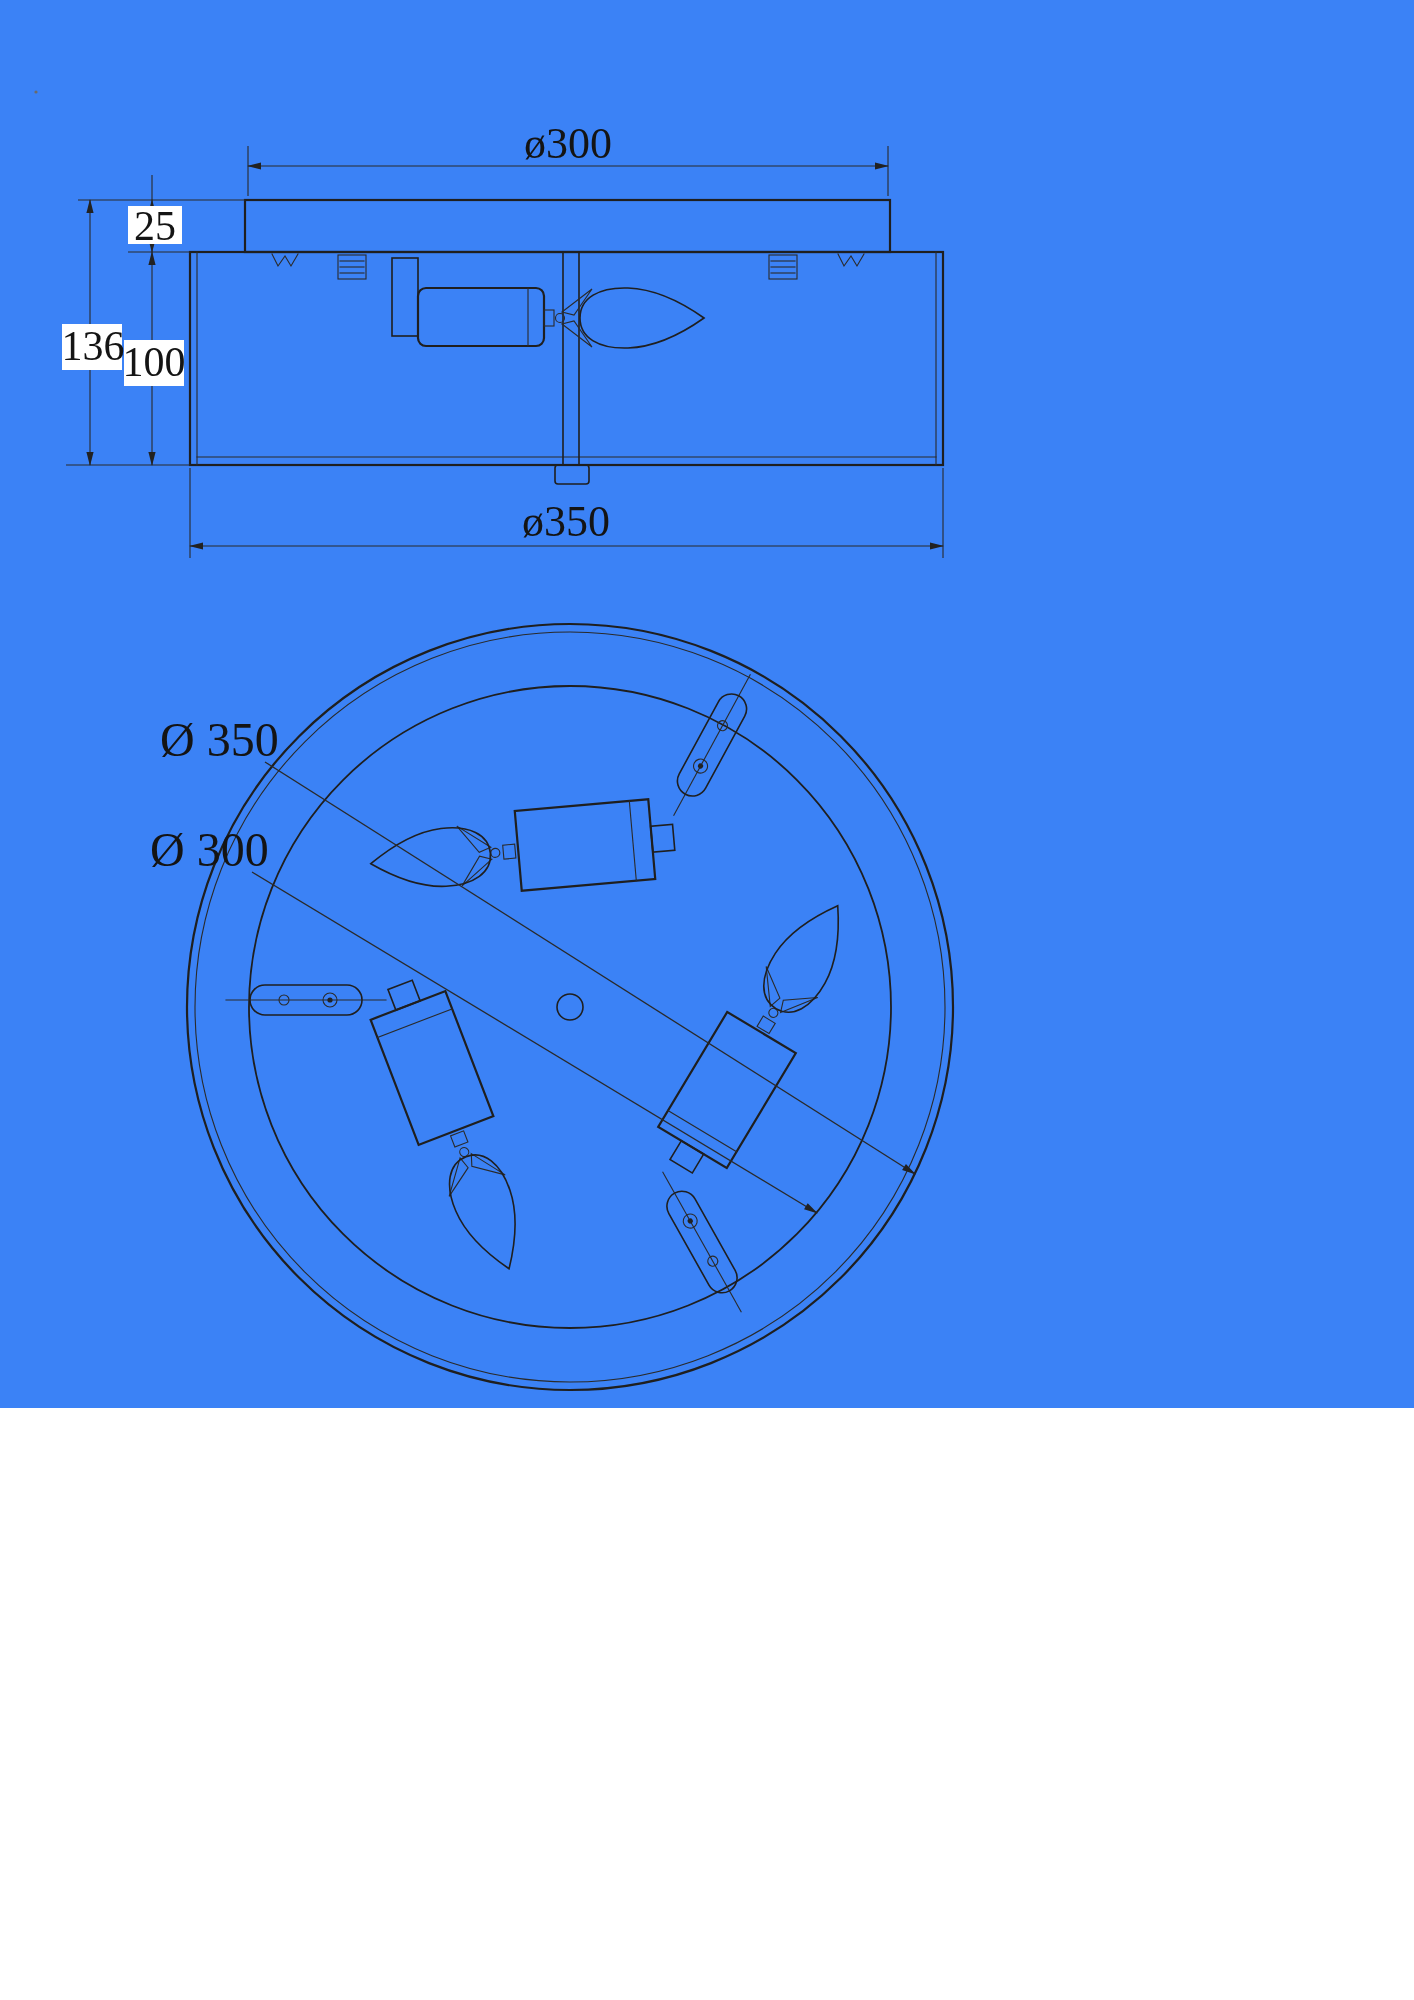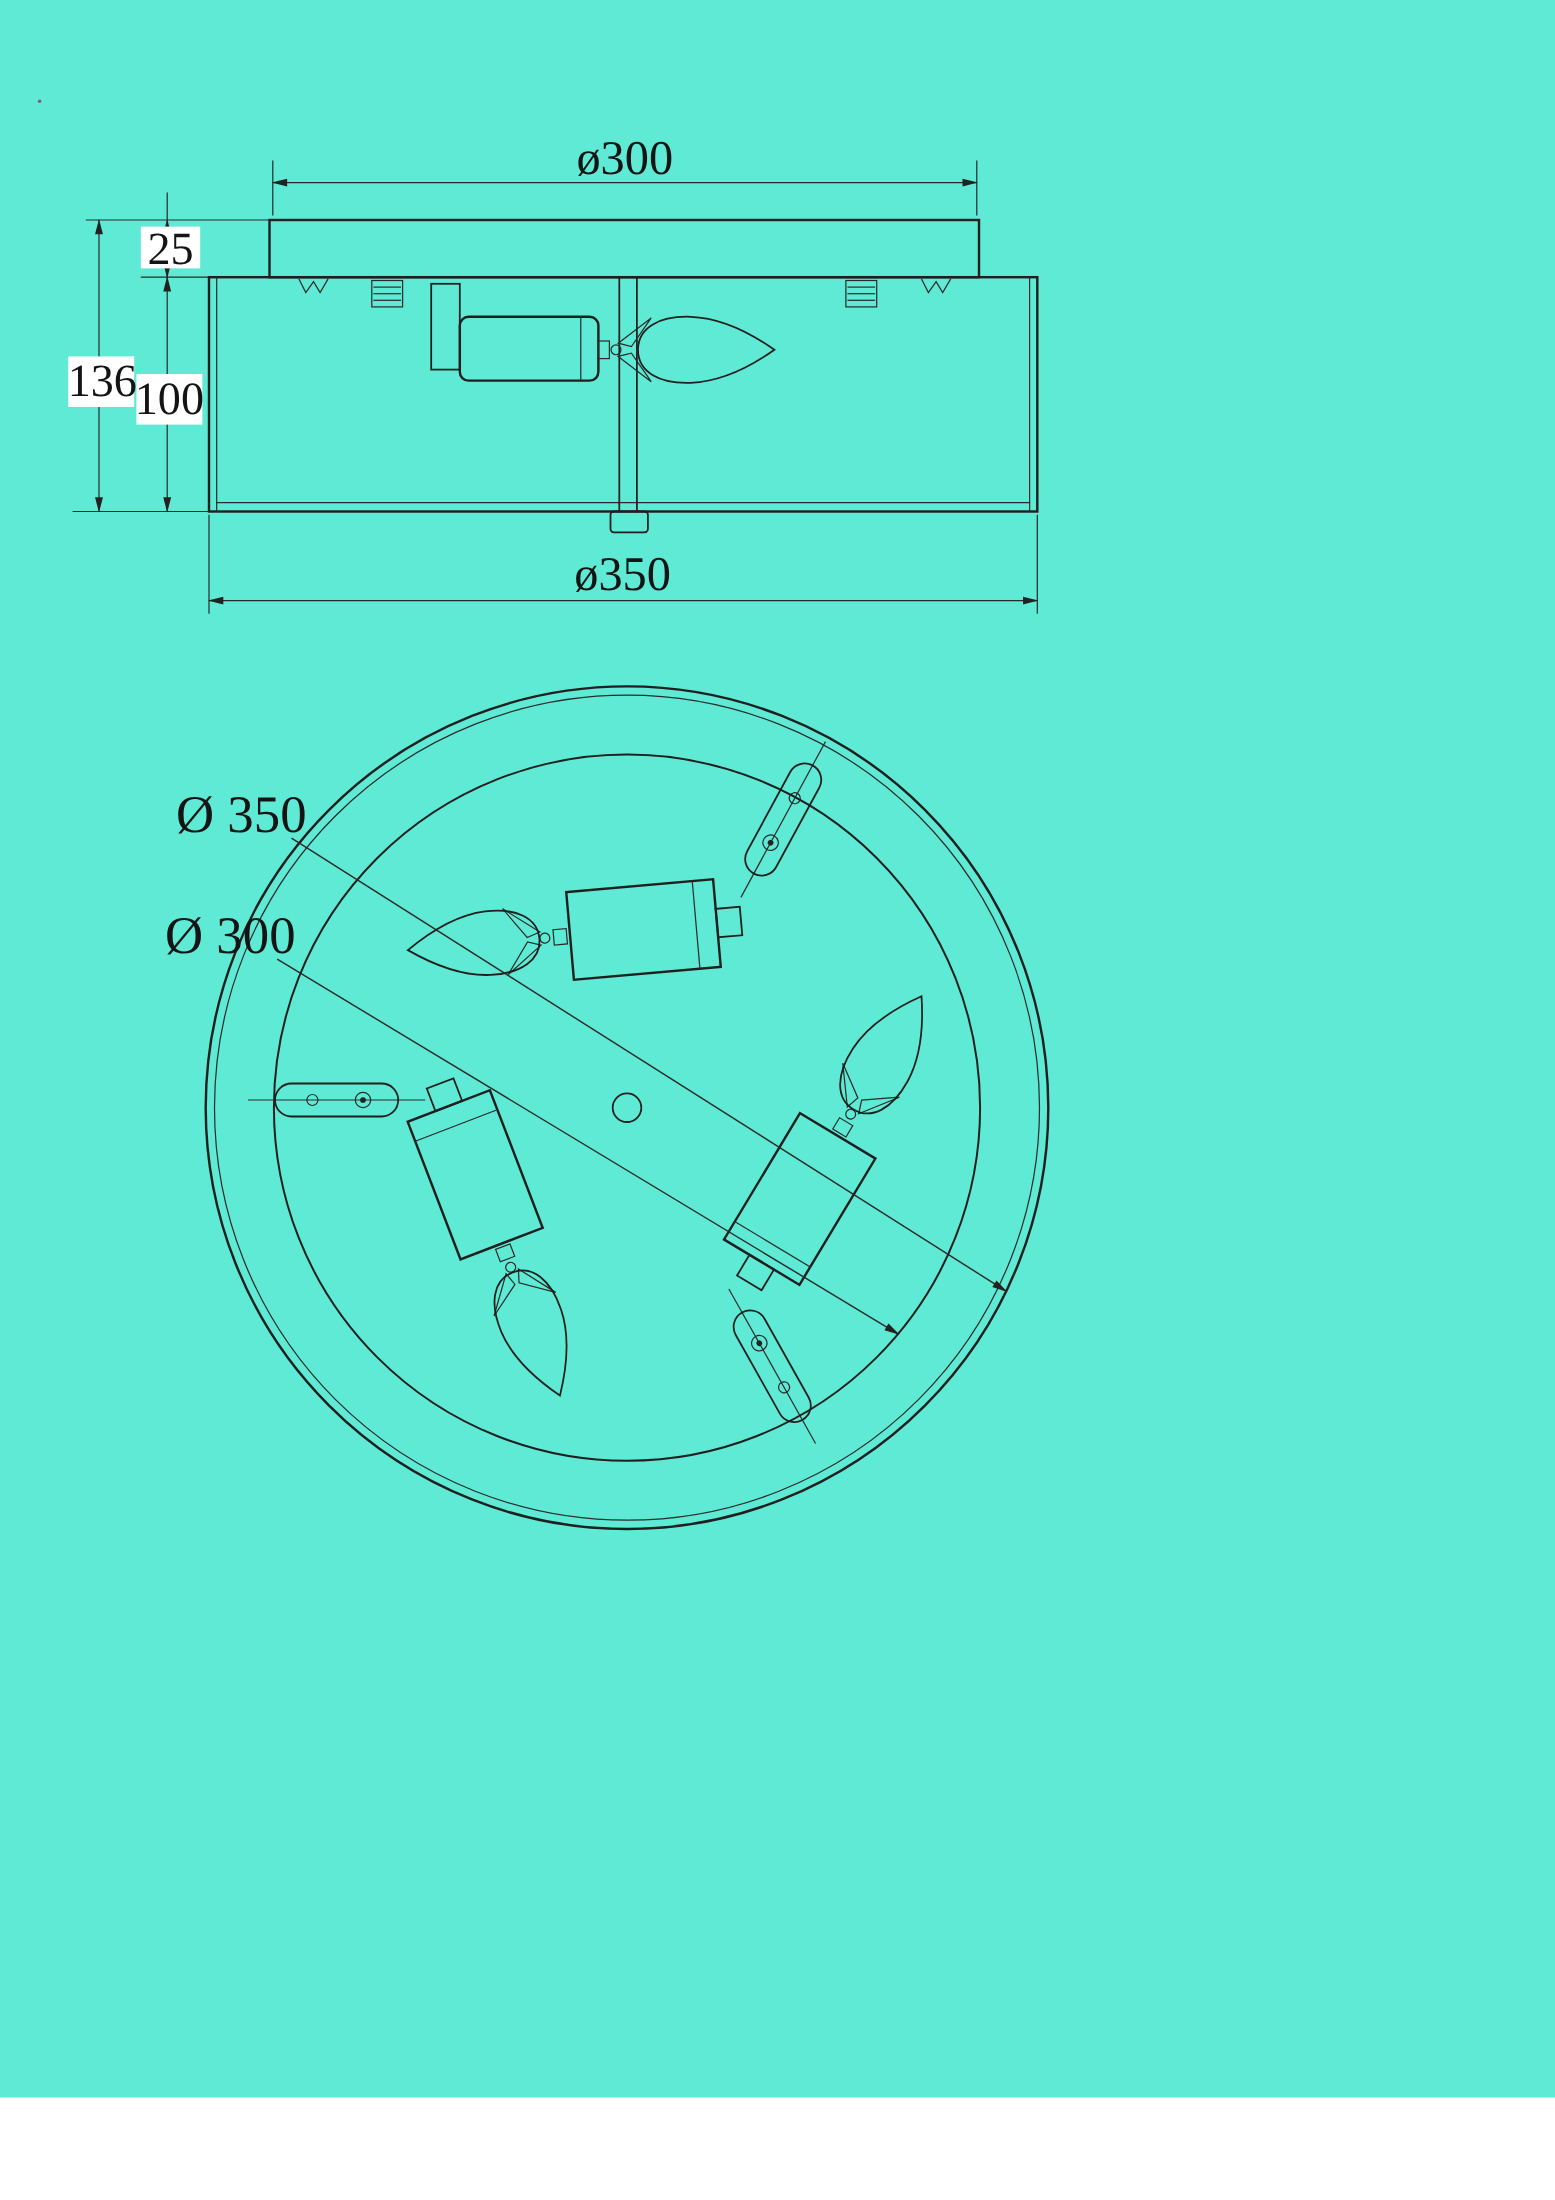--- a/index.html
+++ b/index.html
@@ -1,16 +1,16 @@
 <!DOCTYPE html>
 <html><head>
 <meta charset="utf-8">
 <style>
   html,body{margin:0;padding:0;background:#ffffff;}
-  .page{position:relative;width:1414px;height:1907px;background:#5eead4;overflow:hidden;}
+  .page{position:relative;width:1414px;height:1408px;background:#3b82f6;overflow:hidden;}
   svg{position:absolute;left:0;top:0;}
   .s-thick{stroke:#1f1f1f;stroke-width:2.2;fill:none;stroke-linejoin:miter;stroke-linecap:square;}
   .s-med{stroke:#1f1f1f;stroke-width:1.6;fill:none;stroke-linecap:square;}
   .s-thin{stroke:#2a2a2a;stroke-width:1.1;fill:none;stroke-linecap:square;}
   .dim{stroke:#2a2a2a;stroke-width:1.1;fill:none;}
   .mask{fill:#ffffff;stroke:none;}
   text{font-family:"Liberation Serif", serif;fill:#141414;}
   .t1{font-size:44px;text-anchor:middle;}
   .t1s{font-size:42px;text-anchor:middle;}
   .t2{font-size:48px;text-anchor:start;}

